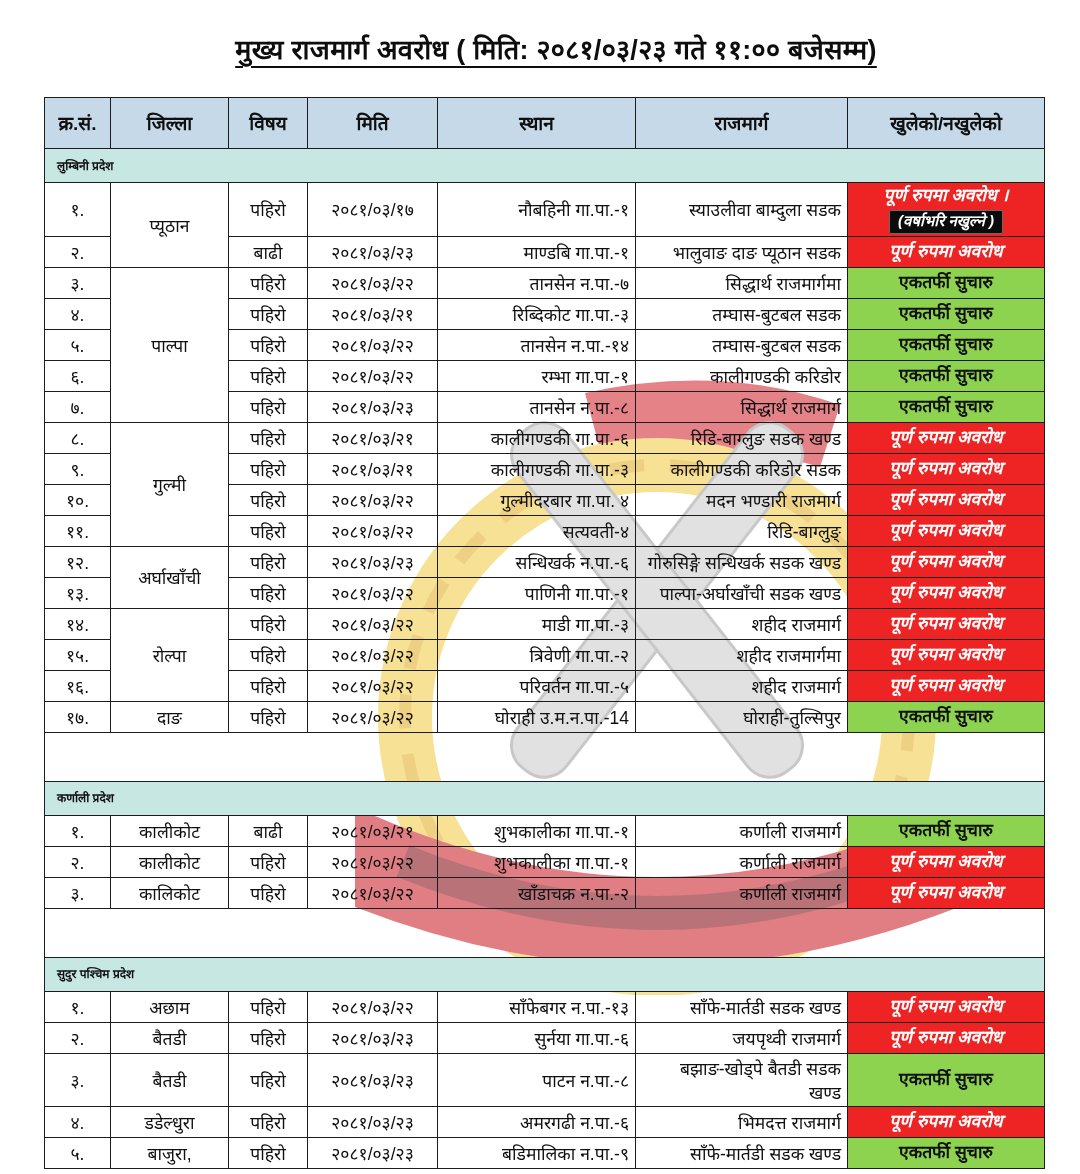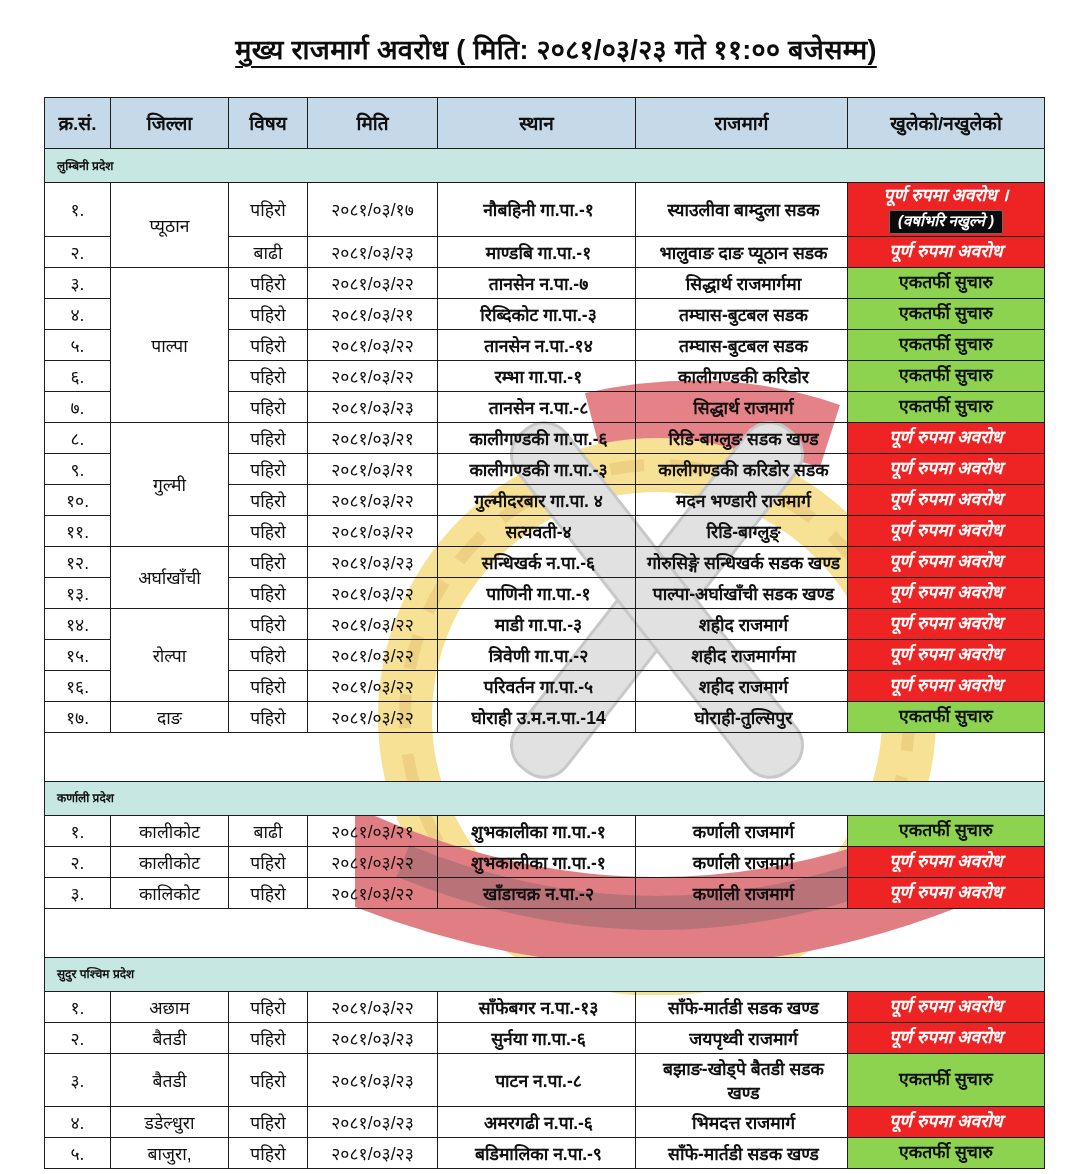--- a/index.html
+++ b/index.html
@@ -61,21 +61,21 @@
     padding: 3px 8px 4px 12px;
     height: 26px;
   }
   tr.data-row { height: 31px; }
   tr.data-row td {
     font-size: 17.5px;
     padding: 2px 6px;
     background: transparent;
   }
   td.c { text-align: center; }
-  td.l { text-align: center; padding-left: 10px !important; font-weight: bold; }
+  td.l { text-align: right; padding-left: 10px !important; }
   td.status-cell {
     text-align: center;
     font-weight: 600;
     line-height: 1.25;
   }
   td.status-cell.blocked { background: var(--blocked-bg, #ee2424); color: #ffffff; font-style: italic; }
   td.status-cell.oneway  { background: var(--oneway-bg, #8ed34f); color: #111111; margin-left: 29px; }
   .status-note {
     display: inline-block;
     background: var(--note-bg, #0b0b0b);

